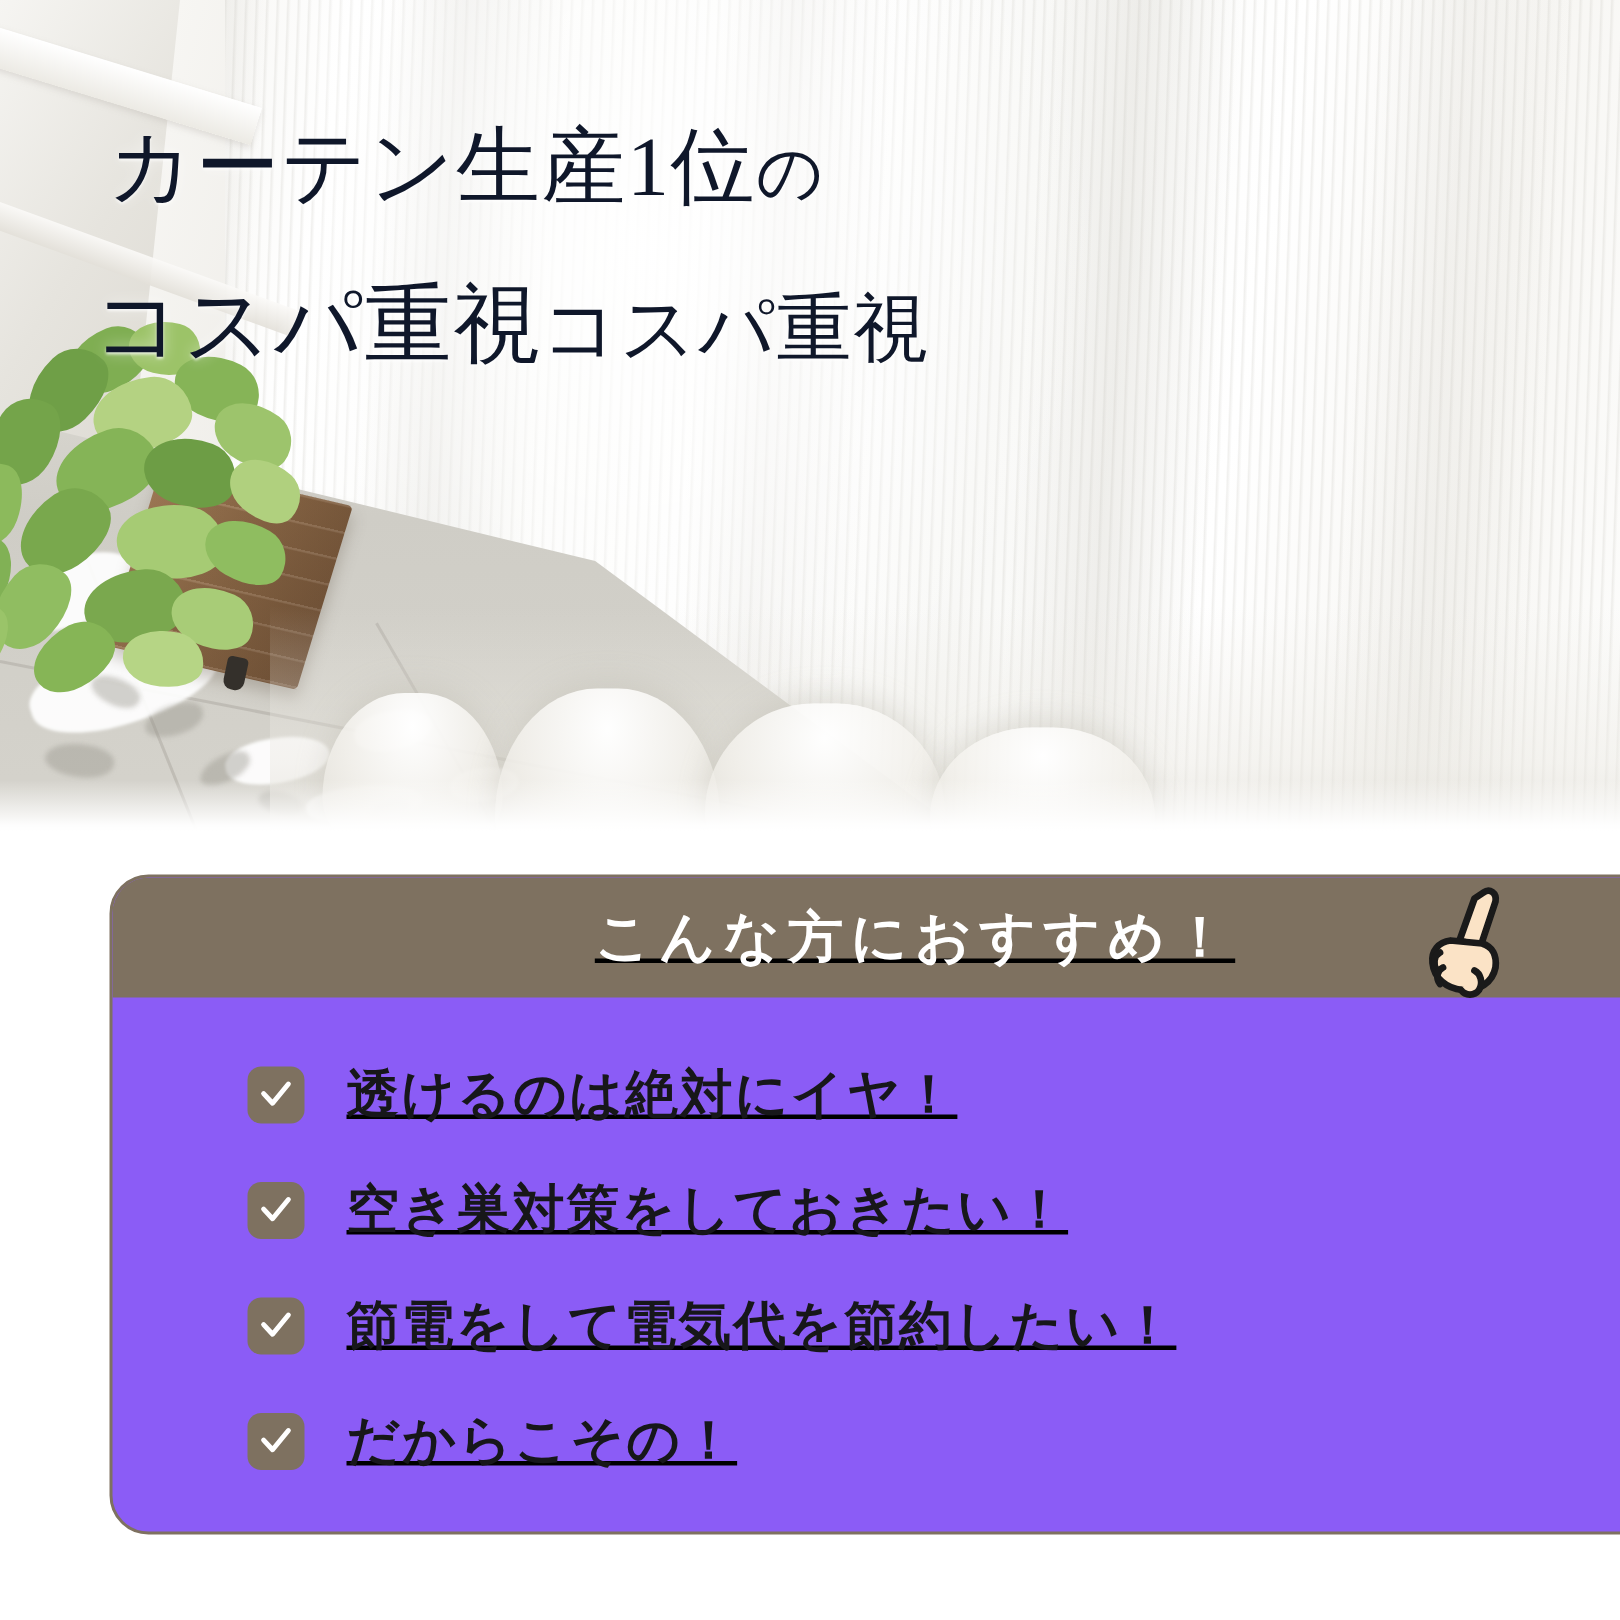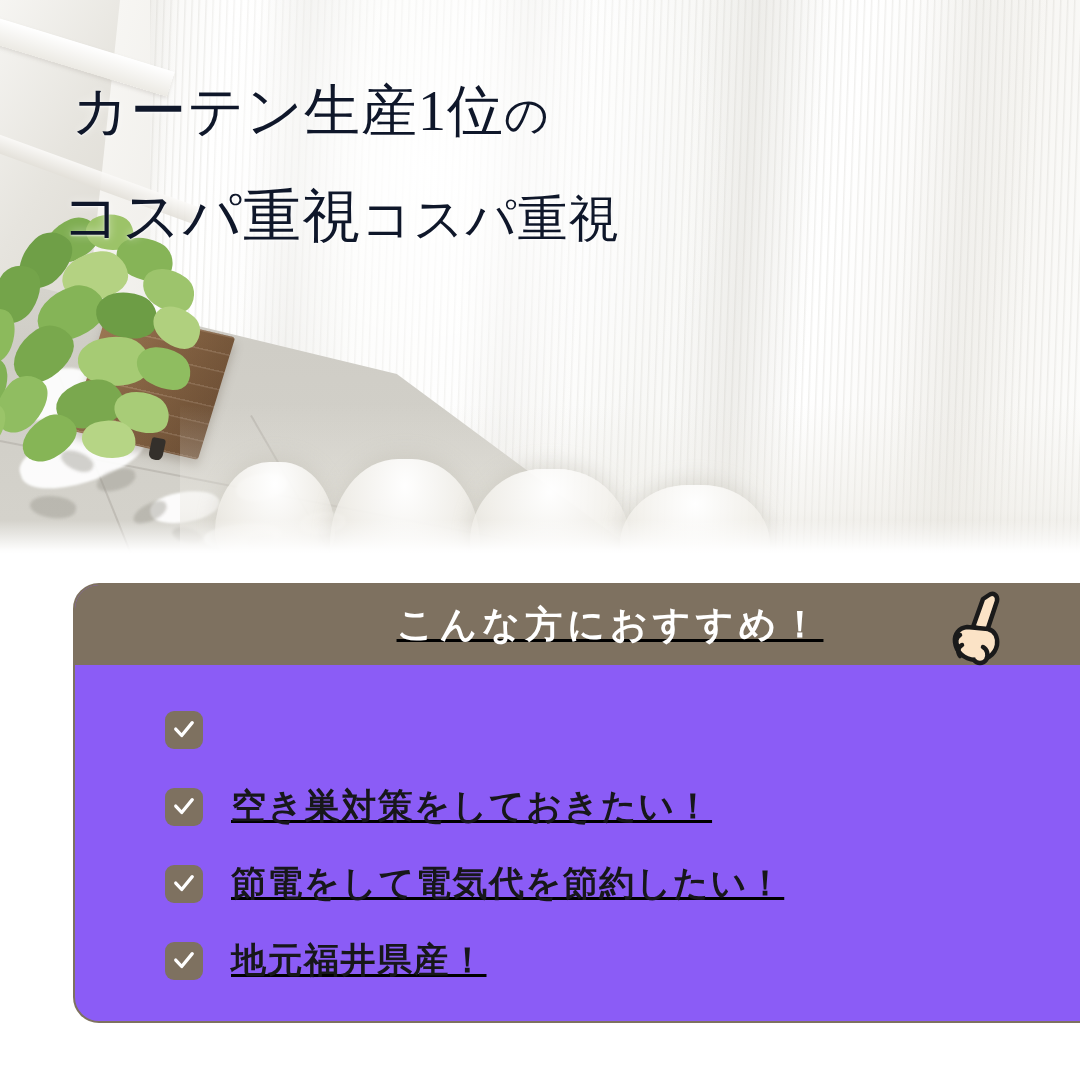--- a/index.html
+++ b/index.html
@@ -477,20 +477,21 @@
 
     <div class="card-body">
       <ul class="check-list">
 
         <li class="check-item">
           <span class="checkbox">
             <svg viewBox="0 0 24 24" width="24" height="22" xmlns="http://www.w3.org/2000/svg">
               <path d="M3 11 L9.5 18 L21 4" fill="none" stroke="#ffffff" stroke-width="3.6" stroke-linecap="round" stroke-linejoin="round"></path>
             </svg>
           </span>
+          <span class="check-label">透けるのは絶対にイヤ！</span>
         </li>
 
         <li class="check-item">
           <span class="checkbox">
             <svg viewBox="0 0 24 24" width="24" height="22" xmlns="http://www.w3.org/2000/svg">
               <path d="M3 11 L9.5 18 L21 4" fill="none" stroke="#ffffff" stroke-width="3.6" stroke-linecap="round" stroke-linejoin="round"></path>
             </svg>
           </span>
           <span class="check-label">空き巣対策をしておきたい！</span>
         </li>
@@ -503,20 +504,20 @@
           </span>
           <span class="check-label">節電をして電気代を節約したい！</span>
         </li>
 
         <li class="check-item">
           <span class="checkbox">
             <svg viewBox="0 0 24 24" width="24" height="22" xmlns="http://www.w3.org/2000/svg">
               <path d="M3 11 L9.5 18 L21 4" fill="none" stroke="#ffffff" stroke-width="3.6" stroke-linecap="round" stroke-linejoin="round"></path>
             </svg>
           </span>
-          <span class="check-label">地元福井県産！</span>
+          <span class="check-label">だからこその！</span>
         </li>
 
       </ul>
     </div>
   </div>
 
 </div>
 
 </body></html>

